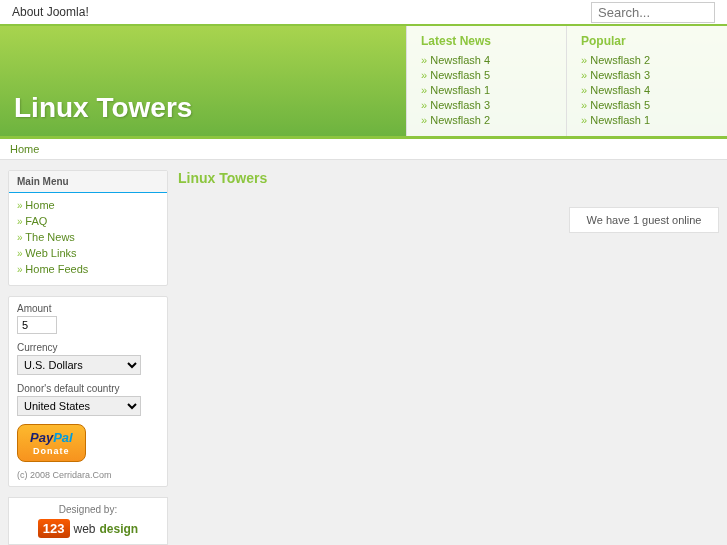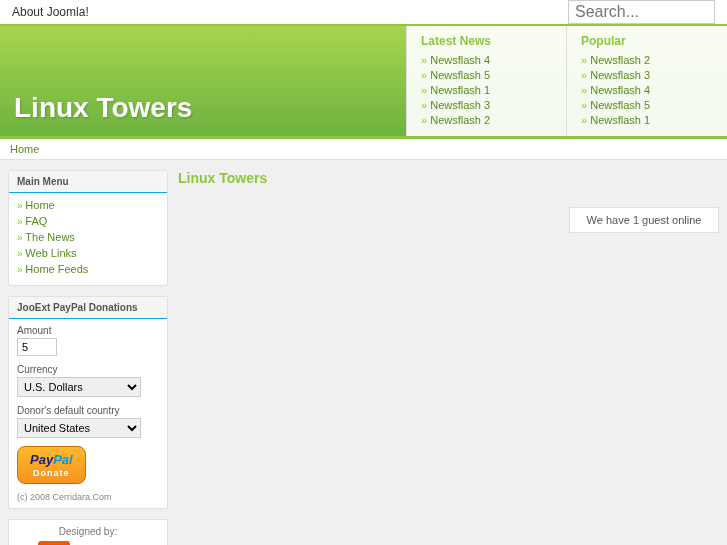--- a/index.html
+++ b/index.html
@@ -11,23 +11,23 @@
       border-bottom: 2px solid #8dc63f;
       display: flex;
       align-items: center;
       justify-content: space-between;
       padding: 4px 12px;
       height: 26px;
     }
     #search-box {
       border: 1px solid #ccc;
       padding: 2px 6px;
-      font-size: 16px;
+      font-size: 13px;
       color: #999;
-      width: 147px;
+      width: 124px;
       outline: none;
     }
 
     
     #header-area {
       background: linear-gradient(to bottom, #a8d44e, #6db33f);
       position: relative;
       height: 110px;
       display: flex;
       align-items: flex-end;
@@ -295,21 +295,20 @@
           <li><a href="#" class="active">Home</a></li>
           <li><a href="#">FAQ</a></li>
           <li><a href="#">The News</a></li>
           <li><a href="#">Web Links</a></li>
           <li><a href="#">Home Feeds</a></li>
         </ul>
       </div>
     </div>
 
     <div class="sidebar-box">
-      <div class="sidebar-box-title">JooExt PayPal Donations</div>
       <div class="sidebar-box-content">
         <div class="donation-label">Amount</div>
         <input class="donation-input" type="text" value="5" style="">
         <div class="donation-label">Currency</div>
         <select class="donation-select">
           <option>U.S. Dollars</option>
         </select>
         <div class="donation-label">Donor's default country</div>
         <select class="donation-select">
           <option>United States</option>

